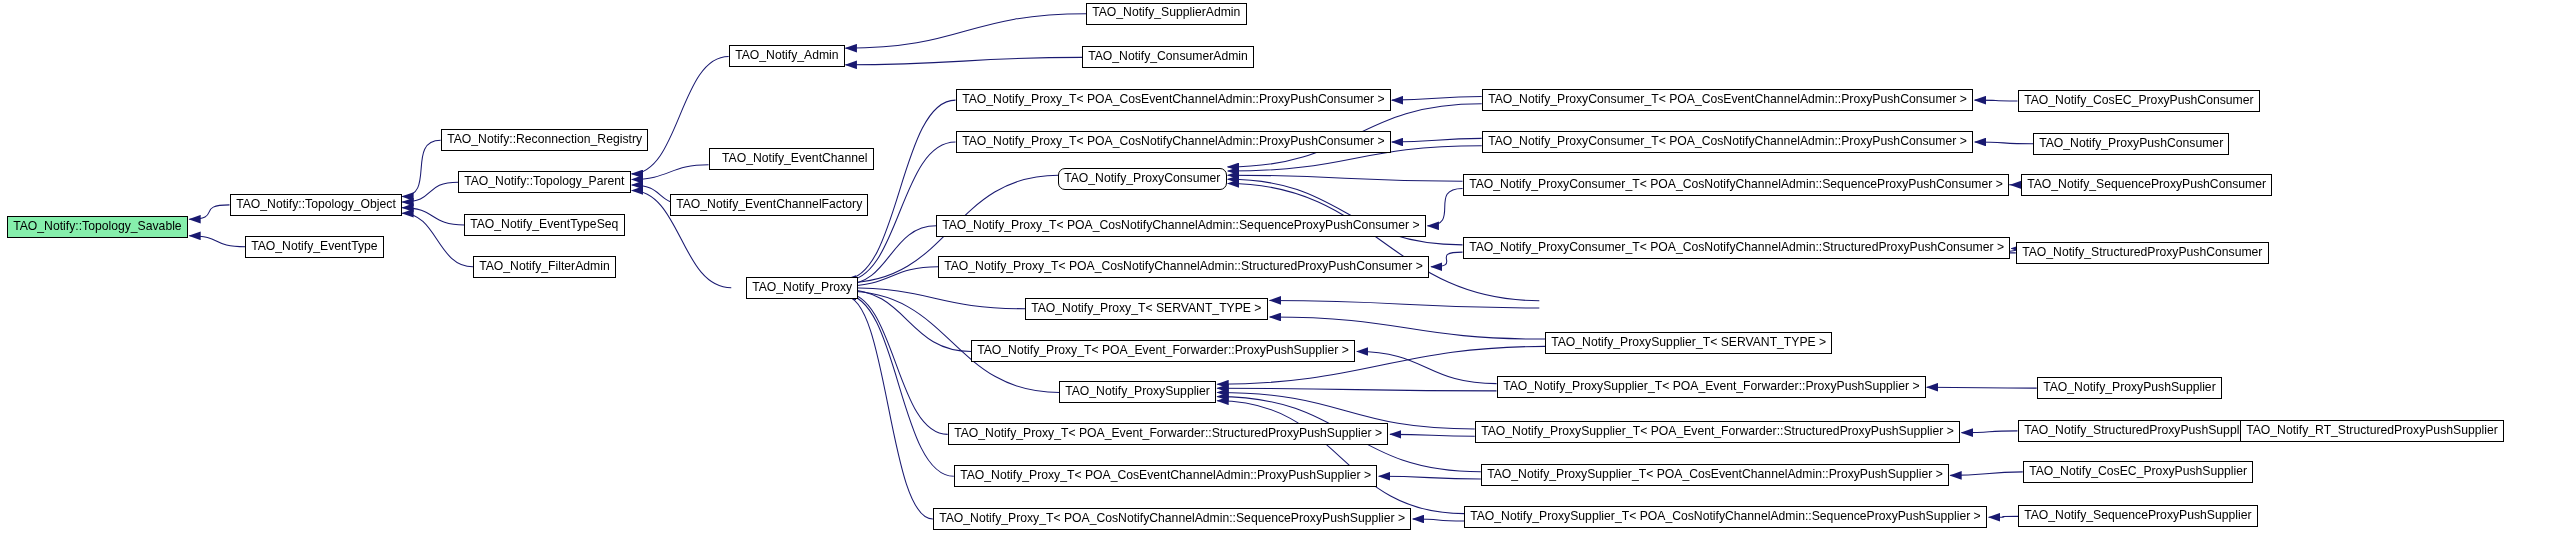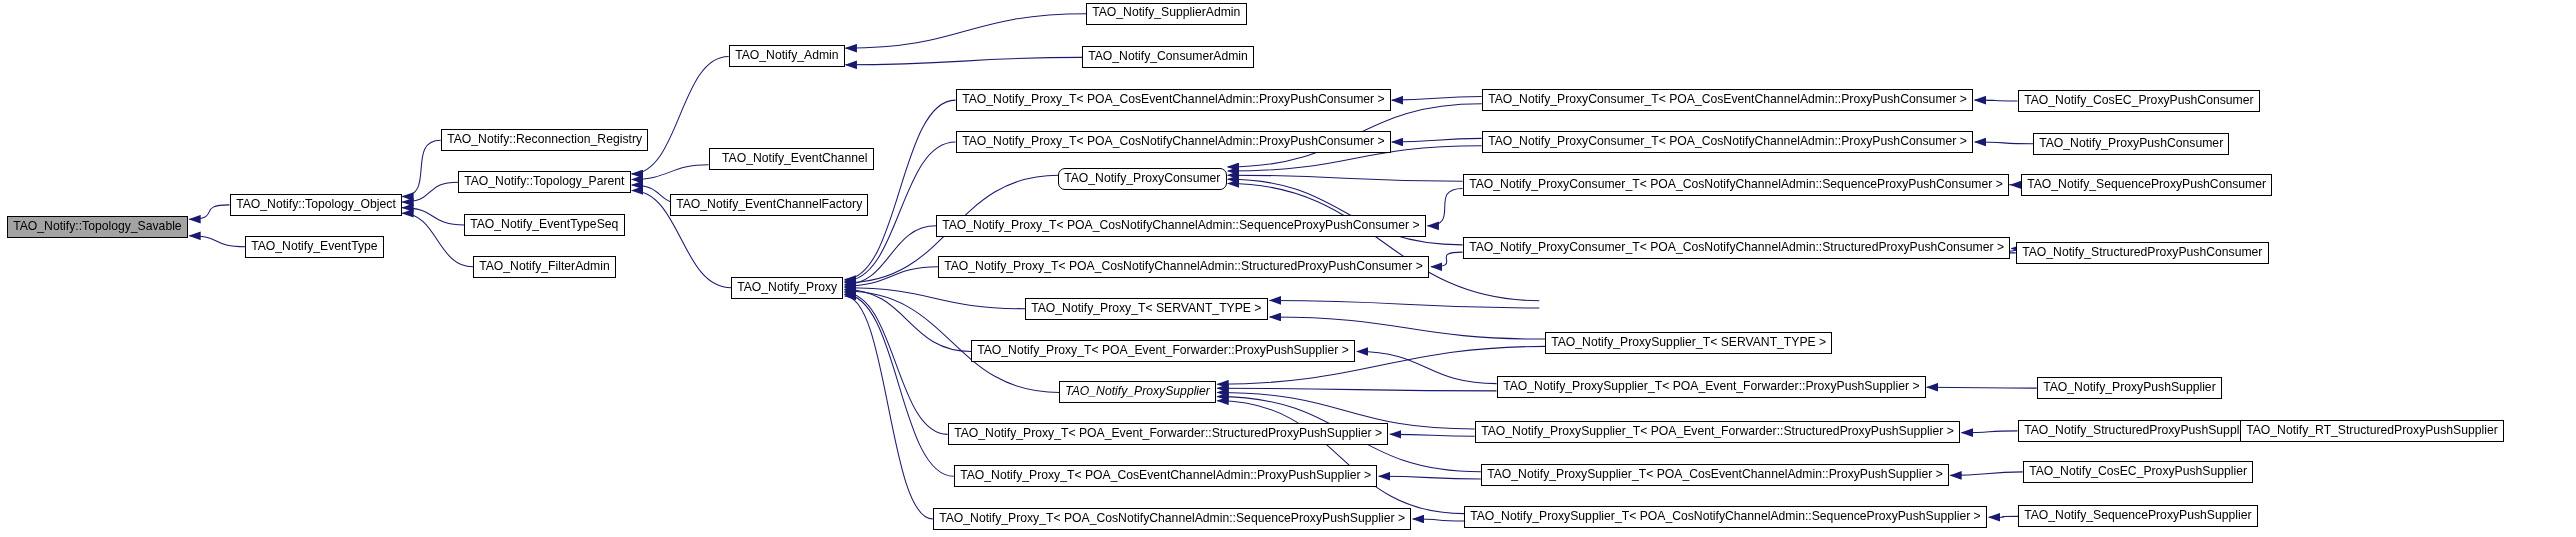--- a/index.html
+++ b/index.html
@@ -1,21 +1,21 @@
 <!DOCTYPE html>
 <html style="font-size:14px"><head>
 <meta charset="utf-8">
 <style>
   html,body{margin:0;padding:0;background:#ffffff;}
   .graph-wrap{position:relative;width:2576px;height:538px;background:#ffffff;overflow:hidden;
     font-family:"Liberation Sans",sans-serif;}
   .graph-wrap svg{position:absolute;left:0;top:0;z-index:1;}
   .node{position:absolute;z-index:2;border:0.9px solid #000;background:#fff;color:#000;
     padding:1.7px 5.2px 2.6px 5.2px;font-size:12.2px;line-height:15.7px;white-space:nowrap;cursor:pointer;}
-  .node.highlight{background:#a3a3a3;cursor:default;}
+  .node.highlight{background:#86efac;cursor:default;}
   .edge{fill:none;stroke-width:1.2;}
 </style>
 </head>
 <body>
 
 <div class="graph-wrap" style="width: 2576px; height: 538px;">
     <svg width="2576" height="538" viewBox="0 0 2952 616">
       <defs>
         <marker id="arrow" markerWidth="14" markerHeight="10" refX="13" refY="5" orient="auto" markerUnits="userSpaceOnUse">
           <path d="M0,0 L14,5 L0,10 z" fill="#191970"></path>
@@ -77,31 +77,31 @@
     <div class="node highlight" style="left: 7px; top: 216px;">TAO_Notify::Topology_Savable</div>
     <div class="node" style="left: 230px; top: 194px;">TAO_Notify::Topology_Object</div>
     <div class="node" style="left: 245px; top: 236px;">TAO_Notify_EventType</div>
     <div class="node" style="left: 441px; top: 129px;">TAO_Notify::Reconnection_Registry</div>
     <div class="node" style="left: 458px; top: 171px;">TAO_Notify::Topology_Parent</div>
     <div class="node" style="left: 464px; top: 214px;">TAO_Notify_EventTypeSeq</div>
     <div class="node" style="left: 473px; top: 256px;">TAO_Notify_FilterAdmin</div>
     <div class="node" style="left: 729px; top: 45px;">TAO_Notify_Admin</div>
     <div class="node" style="left: 709px; top: 148px; padding-left: 12px;">TAO_Notify_EventChannel</div>
     <div class="node" style="left: 670px; top: 194px;">TAO_Notify_EventChannelFactory</div>
-    <div class="node" style="left: 731px; top: 277px;">TAO_Notify_Proxy</div>
+    <div class="node" style="left: 746px; top: 277px;">TAO_Notify_Proxy</div>
     <div class="node" style="left: 1086px; top: 2.6px;">TAO_Notify_SupplierAdmin</div>
     <div class="node" style="left: 1082px; top: 46px;">TAO_Notify_ConsumerAdmin</div>
     <div class="node" style="left: 956px; top: 89px;">TAO_Notify_Proxy_T&lt; POA_CosEventChannelAdmin::ProxyPushConsumer &gt;</div>
     <div class="node" style="left: 956px; top: 131px;">TAO_Notify_Proxy_T&lt; POA_CosNotifyChannelAdmin::ProxyPushConsumer &gt;</div>
     <div class="node" style="left: 1058px; top: 168px; border-radius: 7px;">TAO_Notify_ProxyConsumer</div>
     <div class="node" style="left: 936px; top: 215px;">TAO_Notify_Proxy_T&lt; POA_CosNotifyChannelAdmin::SequenceProxyPushConsumer &gt;</div>
     <div class="node" style="left: 938px; top: 256px;">TAO_Notify_Proxy_T&lt; POA_CosNotifyChannelAdmin::StructuredProxyPushConsumer &gt;</div>
     <div class="node" style="left: 1025px; top: 298px;">TAO_Notify_Proxy_T&lt; SERVANT_TYPE &gt;</div>
     <div class="node" style="left: 971px; top: 340px;">TAO_Notify_Proxy_T&lt; POA_Event_Forwarder::ProxyPushSupplier &gt;</div>
-    <div class="node" style="left: 1059px; top: 381px; font-style: italic;">TAO_Notify_ProxySupplier</div>
+    <div class="node" style="left: 1059px; top: 381px;">TAO_Notify_ProxySupplier</div>
     <div class="node" style="left: 948px; top: 423px;">TAO_Notify_Proxy_T&lt; POA_Event_Forwarder::StructuredProxyPushSupplier &gt;</div>
     <div class="node" style="left: 954px; top: 465px;">TAO_Notify_Proxy_T&lt; POA_CosEventChannelAdmin::ProxyPushSupplier &gt;</div>
     <div class="node" style="left: 933px; top: 508px;">TAO_Notify_Proxy_T&lt; POA_CosNotifyChannelAdmin::SequenceProxyPushSupplier &gt;</div>
     <div class="node" style="left: 1482px; top: 89px;">TAO_Notify_ProxyConsumer_T&lt; POA_CosEventChannelAdmin::ProxyPushConsumer &gt;</div>
     <div class="node" style="left: 1482px; top: 131px;">TAO_Notify_ProxyConsumer_T&lt; POA_CosNotifyChannelAdmin::ProxyPushConsumer &gt;</div>
     <div class="node" style="left: 1463px; top: 174px;">TAO_Notify_ProxyConsumer_T&lt; POA_CosNotifyChannelAdmin::SequenceProxyPushConsumer &gt;</div>
     <div class="node" style="left: 1463px; top: 237px;">TAO_Notify_ProxyConsumer_T&lt; POA_CosNotifyChannelAdmin::StructuredProxyPushConsumer &gt;</div>
     <div class="node" style="left: 1497px; top: 376px;">TAO_Notify_ProxySupplier_T&lt; POA_Event_Forwarder::ProxyPushSupplier &gt;</div>
     <div class="node" style="left: 1545px; top: 332px;">TAO_Notify_ProxySupplier_T&lt; SERVANT_TYPE &gt;</div>
     <div class="node" style="left: 1475px; top: 421px;">TAO_Notify_ProxySupplier_T&lt; POA_Event_Forwarder::StructuredProxyPushSupplier &gt;</div>

